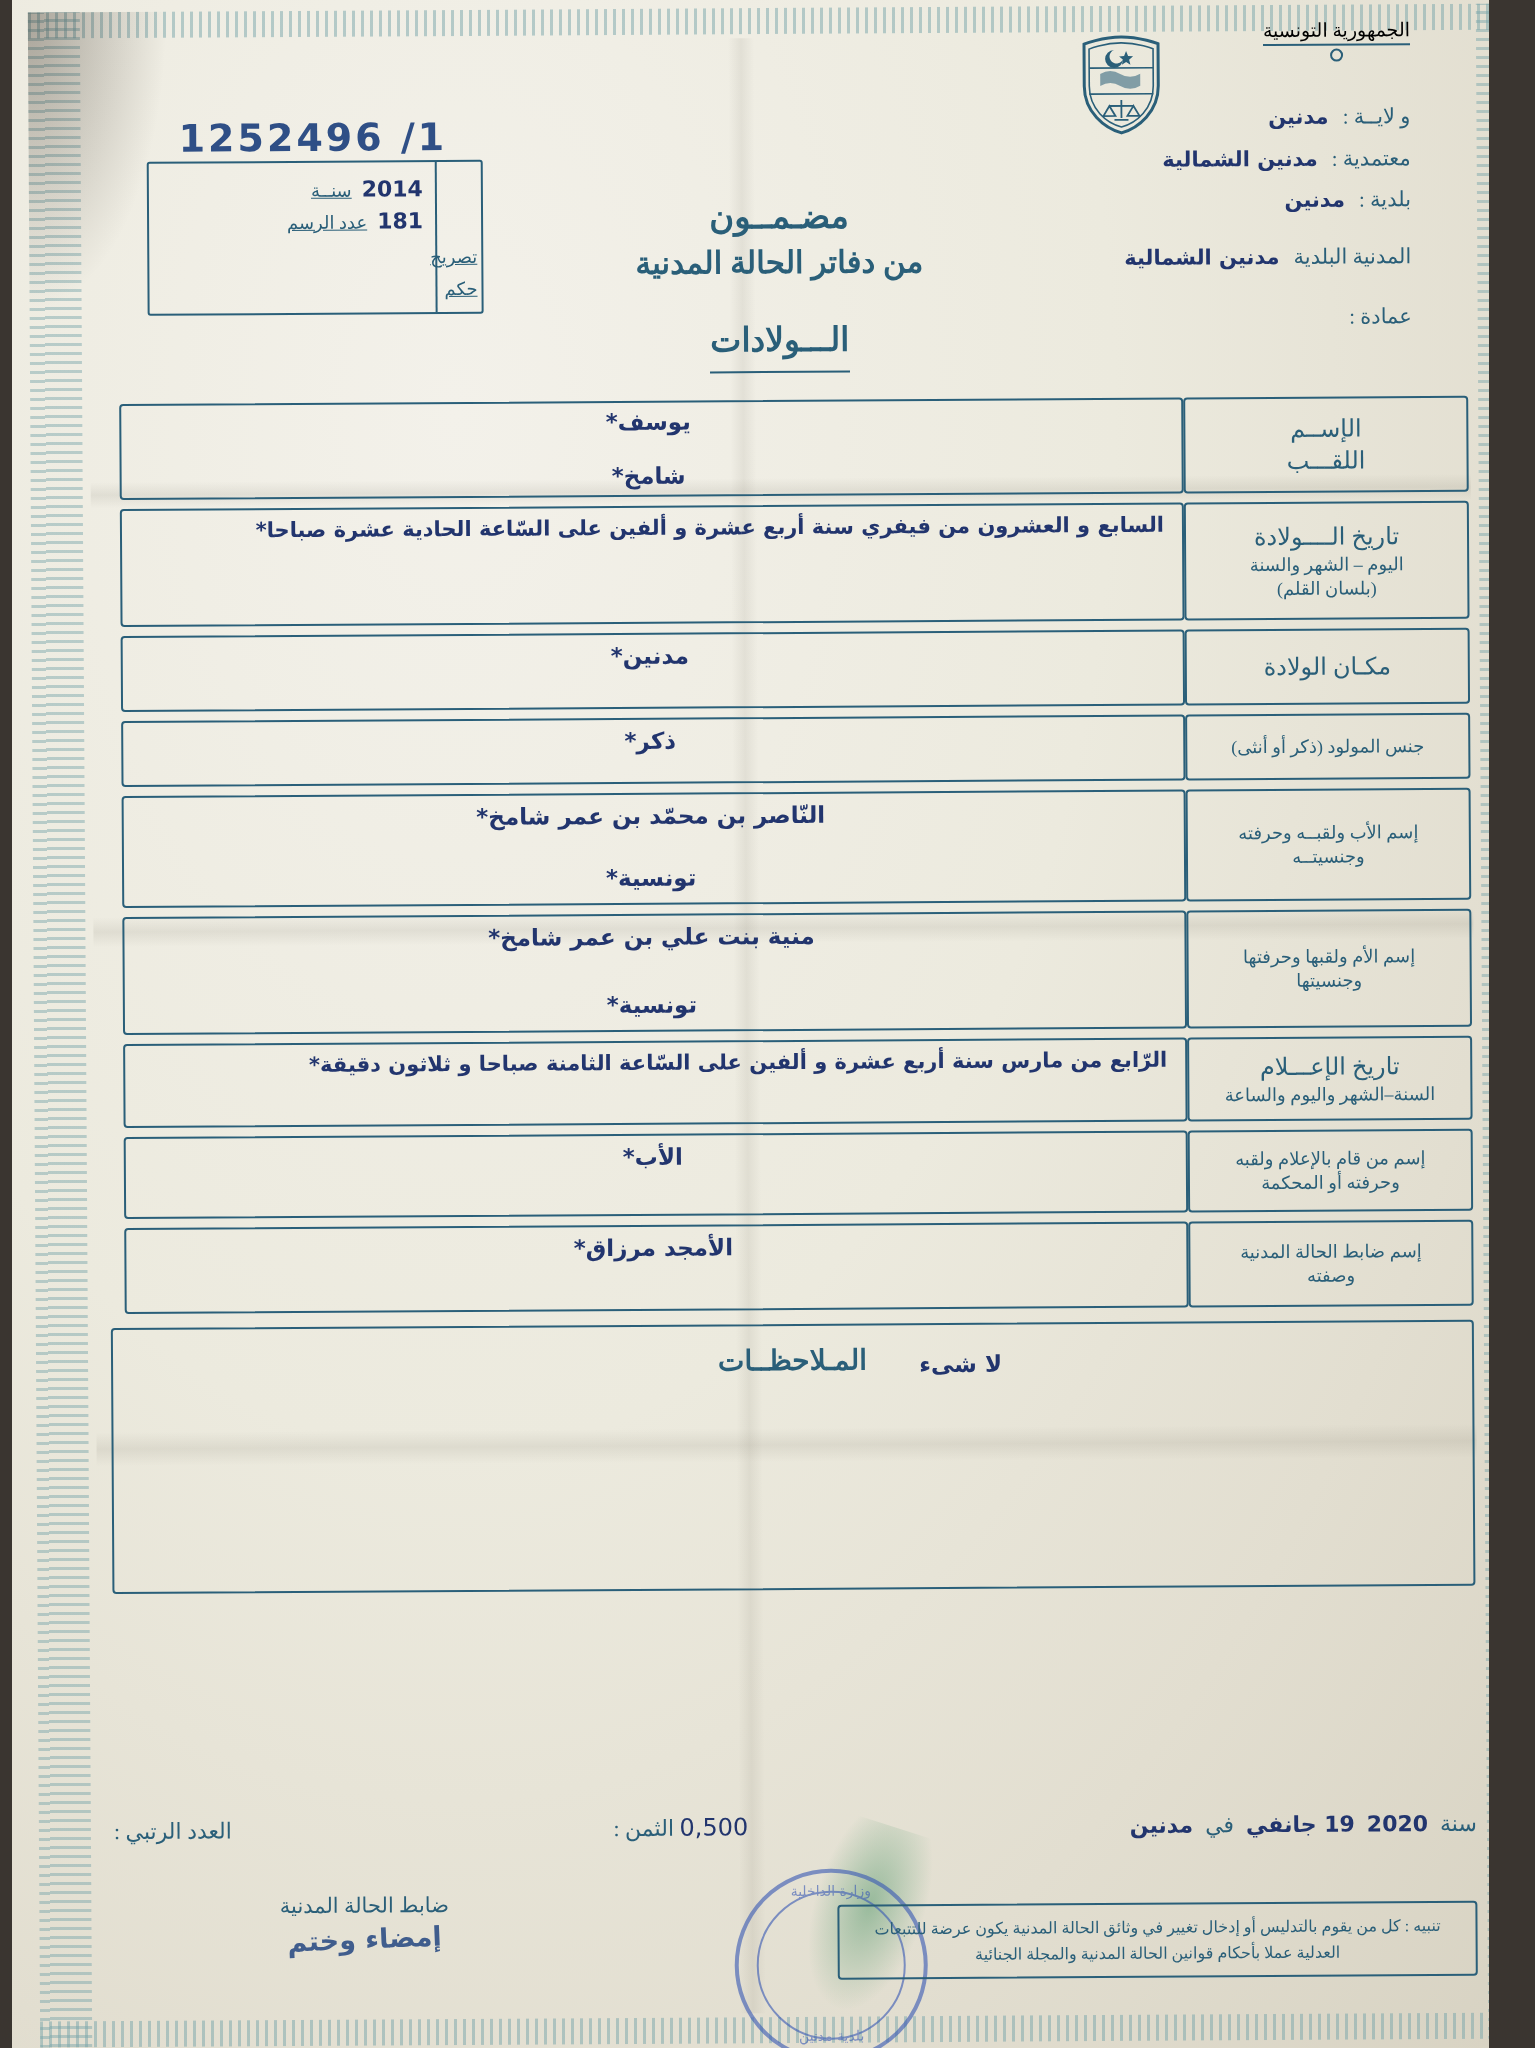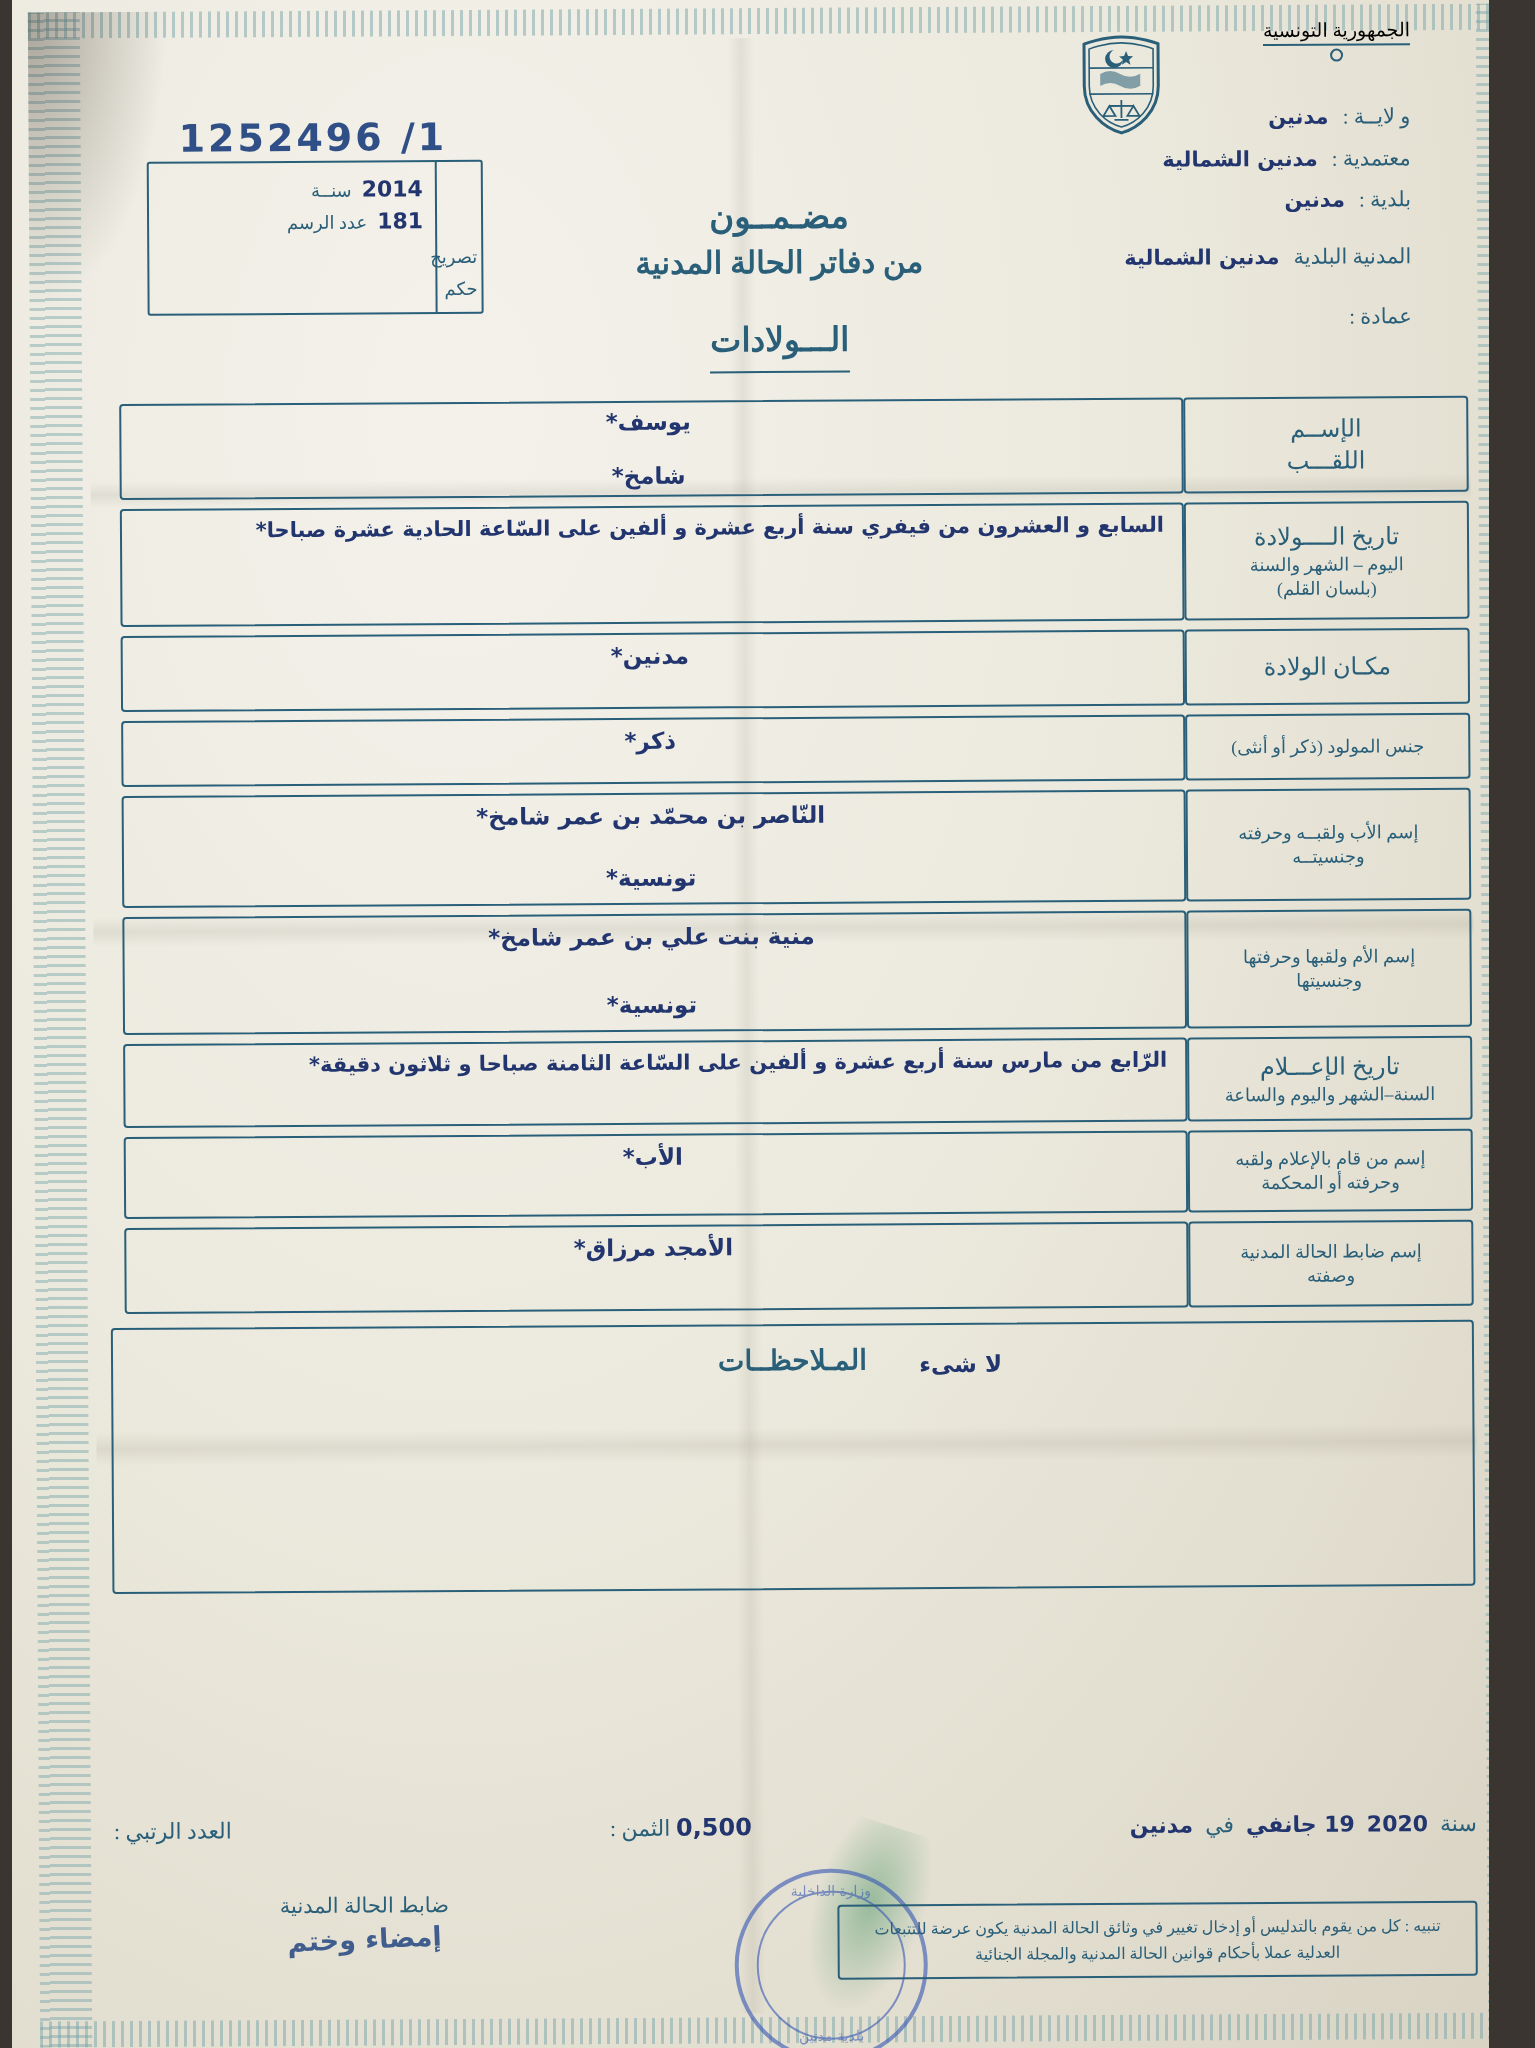--- a/index.html
+++ b/index.html
@@ -139,21 +139,21 @@
   #stampbox {
     position: absolute; left: 118px; top: 150px;
     width: 332px; height: 150px;
     border: 2px solid #2a5f79;
     border-radius: 3px;
   }
   #stampbox .sb-row {
     position: absolute; display: flex; align-items: baseline; gap: 10px;
     font-size: 18px;
   }
-  #stampbox .sb-label { color: #2a5f79; }
+  #stampbox .sb-label { color: #2a5f79; text-decoration: underline; }
   #stampbox .sb-val { color: #22356e; font-family: "DejaVu Sans", sans-serif; font-weight:700; font-size: 22px; }
   #stampbox .divider {
     position: absolute; right: 44px; top: 0; bottom: 0; width: 2px; background: #2a5f79;
   }
 
   
   #form {
     position: absolute;
     left: 75px; right: 62px; top: 392px;
   }
@@ -233,21 +233,21 @@
   
   #footer {
     position: absolute; left: 75px; right: 62px; top: 1805px; height: 230px;
   }
   .f-row1 {
     display: flex; align-items: baseline; justify-content: space-between;
     font-size: 22px;
   }
   .f-left { color: #2a5f79; }
   .f-mid  { color: #2a5f79; }
-  .f-mid .price { color: #22356e; font-family: "DejaVu Sans", sans-serif; font-weight: 700; font-size: 24px;}
+  .f-mid .price { color: #22356e; font-family: "DejaVu Sans", sans-serif; font-weight: 400; font-size: 24px;}
   .f-right { color: #2a5f79; display: flex; gap: 12px; align-items: baseline;}
   .f-right .hv { color: #22356e; font-family:"DejaVu Sans",sans-serif; font-weight:700;}
 
   #notice {
     position: absolute; right: 0; top: 92px;
     width: 640px;
     border: 2px solid #2a5f79;
     border-radius: 4px;
     padding: 10px 14px;
     box-sizing: border-box;

